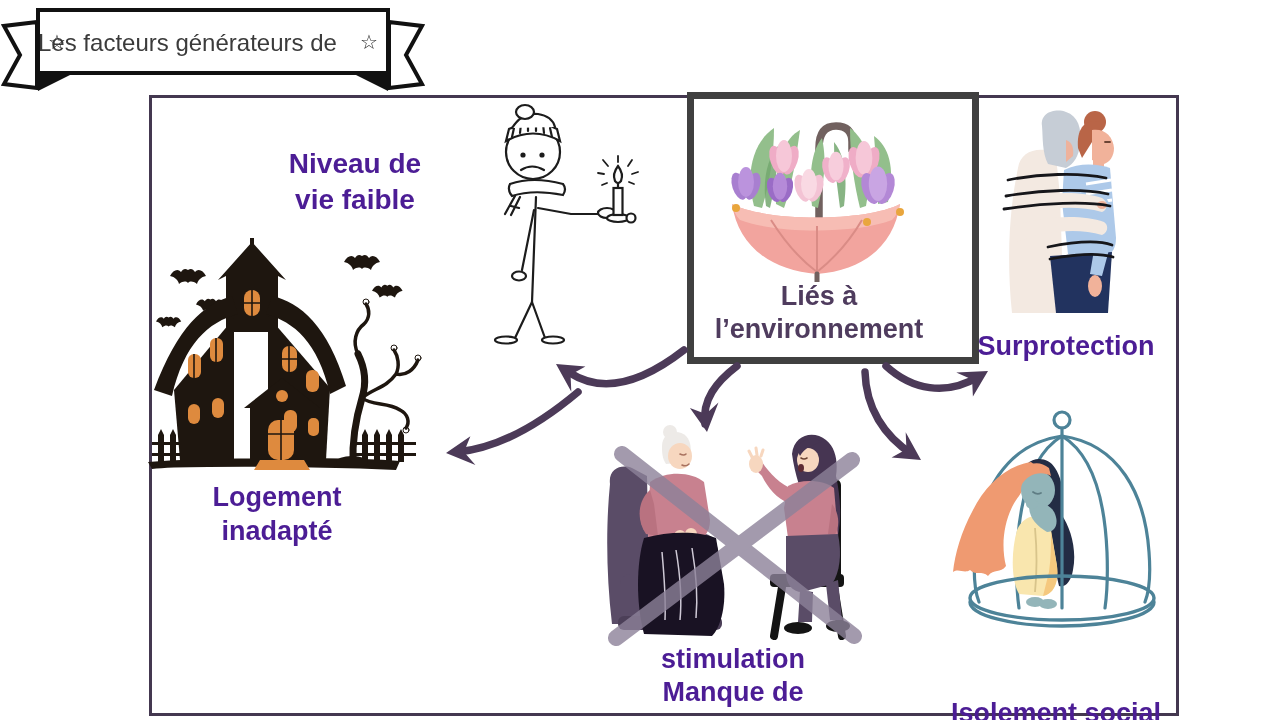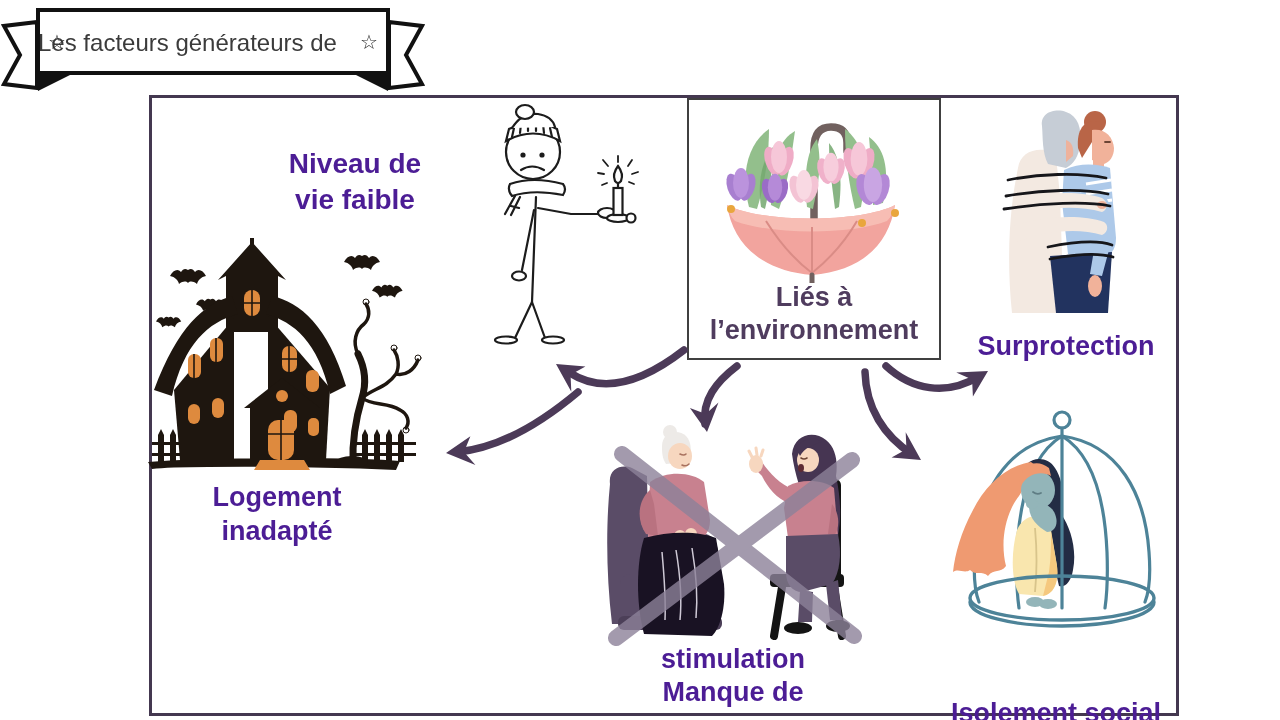--- a/index.html
+++ b/index.html
@@ -19,22 +19,22 @@
   .banner-star{position:absolute;top:30px;font-size:20px;color:#2e2e2e;}
   .star-left{left:48px;}
   .star-right{right:52px;}
   
   .frame{
     left:149px;top:95px;width:1024px;height:615px;
     border:3px solid #443850;background:#fff;
   }
   
   .center-node{
-    left:687px;top:98px;width:250px;height:258px;
-    border:2px solid #404040;background:#fff;z-index:4;
+    left:687px;top:92px;width:250px;height:258px;
+    border:7px solid #404040;background:#fff;z-index:4;padding-left:28px;
   }
   .center-label{
     position:absolute;left:0;top:181px;width:250px;
     text-align:center;font-weight:bold;font-size:27px;line-height:33px;color:#4f3c5e;
   }
   
   .factor-label{
     text-align:center;font-weight:bold;color:#4c1d95;z-index:5;
   }
   .factor-label span{display:block;}

